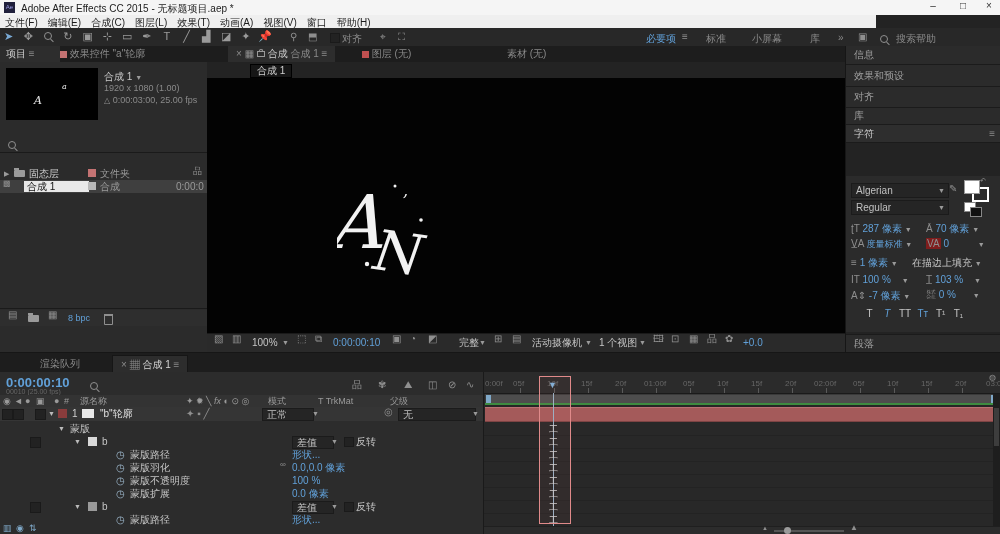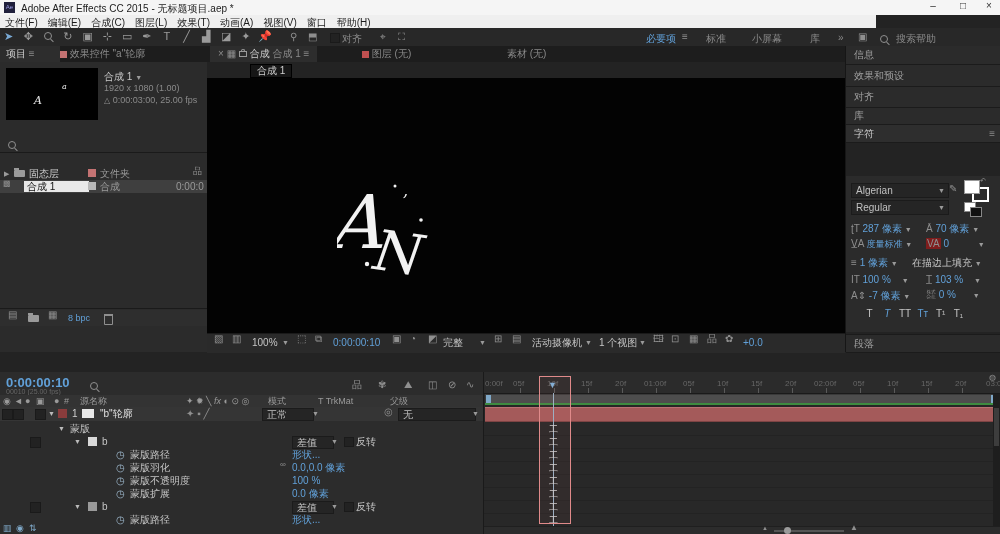--- a/index.html
+++ b/index.html
@@ -129,21 +129,21 @@
     <div class="r nowrap" style="left:0;top:248px;width:207px;height:16px;line-height:16px;background:#2e2e2e;">
       <span class="icon" style="position:absolute;left:8px;">▤</span>
       <span class="folder" style="position:absolute;left:28px;top:5px;"></span>
       <span class="icon" style="position:absolute;left:48px;">▦</span>
       <span class="blue" style="position:absolute;left:68px;font-size:9px;">8 bpc</span>
       <span class="trash" style="position:absolute;left:104px;top:4px;"></span>
     </div>
   </div>
 
   <div class="r tabstrip" style="left:207px;top:46px;width:638px;height:16px;">
-    <div class="r tab-active nowrap" style="left:3px;top:0;height:16px;line-height:16px;padding:0 8px;">
+    <div class="r tab-active nowrap" style="left:21px;top:0;height:16px;line-height:16px;padding:0 8px;">
       <span class="dim">×</span>
       <span class="icon">▦</span>
       <span class="lock"></span>
       <span>合成</span>
       <span class="dim">合成 1</span>
       <span class="dim">≡</span>
     </div>
     <div class="r nowrap dim" style="left:155px;top:0;height:16px;line-height:16px;"><span class="chip" style="background:#c05050;width:7px;height:7px;"></span> <span>图层  (无)</span></div>
     <div class="r nowrap dim" style="left:300px;top:0;height:16px;line-height:16px;"><span>素材  (无)</span></div>
   </div>
@@ -166,21 +166,21 @@
     <span class="icon" style="position:absolute;left:7px;">▧</span>
     <span class="icon" style="position:absolute;left:25px;">▥</span>
     <span style="position:absolute;left:45px;color:#c5c5c5;">100%</span>
     <span class="caret" style="position:absolute;left:75px;">▼</span>
     <span class="icon" style="position:absolute;left:90px;">⬚</span>
     <span class="icon" style="position:absolute;left:108px;">⧉</span>
     <span class="blue" style="position:absolute;left:126px;">0:00:00:10</span>
     <span class="icon" style="position:absolute;left:185px;">▣</span>
     <span class="icon" style="position:absolute;left:203px;">◔</span>
     <span class="icon" style="position:absolute;left:221px;">◩</span>
-    <span style="position:absolute;left:236px;color:#c5c5c5;">完整</span>
+    <span style="position:absolute;left:252px;color:#c5c5c5;">完整</span>
     <span class="caret" style="position:absolute;left:272px;">▼</span>
     <span class="icon" style="position:absolute;left:287px;">⊞</span>
     <span class="icon" style="position:absolute;left:305px;">▤</span>
     <span style="position:absolute;left:325px;color:#c5c5c5;">活动摄像机</span>
     <span class="caret" style="position:absolute;left:378px;">▼</span>
     <span style="position:absolute;left:392px;color:#c5c5c5;">1 个视图</span>
     <span class="caret" style="position:absolute;left:432px;">▼</span>
     <span class="icon" style="position:absolute;left:446px;">🖽</span>
     <span class="icon" style="position:absolute;left:464px;">⊡</span>
     <span class="icon" style="position:absolute;left:482px;">▦</span>
@@ -223,20 +223,29 @@
         <span class="Tbtn on" style="font-style:italic;">T</span>
         <span class="Tbtn">TT</span>
         <span class="Tbtn on">Tᴛ</span>
         <span class="Tbtn">T¹</span>
         <span class="Tbtn">T₁</span>
       </div>
     </div>
     <div class="rp-tab r" style="left:0;top:288px;width:147px;height:17px;line-height:17px;border-top:1px solid #1b1b1b;">段落</div>
   </div>
 
+  <div class="r tabstrip" style="left:0;top:352px;width:1000px;height:20px;border-top:1px solid #161616;">
+    <div class="r dim nowrap" style="left:40px;top:4px;">渲染队列</div>
+    <div class="r tab-active nowrap" style="left:112px;top:2px;height:18px;line-height:18px;padding:0 8px;border:1px solid #161616;border-bottom:none;">
+      <span class="dim">×</span>
+      <span class="icon">▦</span>
+      <span style="color:#d5d5d5;">合成 1</span>
+      <span class="dim">≡</span>
+    </div>
+  </div>
 
   <div class="r" style="left:0;top:372px;width:483px;height:162px;background:#2c2c2c;">
     <div class="r blue nowrap" style="left:6px;top:3px;font-size:13px;font-weight:bold;">0:00:00:10</div>
     <div class="r dark nowrap" style="left:6px;top:16px;font-size:7px;">00010 (25.00 fps)</div>
     <span class="r" style="left:90px;top:9px;"><span class="mag"></span></span>
     <span class="r icon" style="left:352px;top:8px;">品</span>
     <span class="r icon" style="left:378px;top:8px;">✾</span>
     <span class="r icon" style="left:404px;top:8px;">⛰</span>
     <span class="r icon" style="left:428px;top:8px;">◫</span>
     <span class="r icon" style="left:448px;top:8px;">⊘</span>

